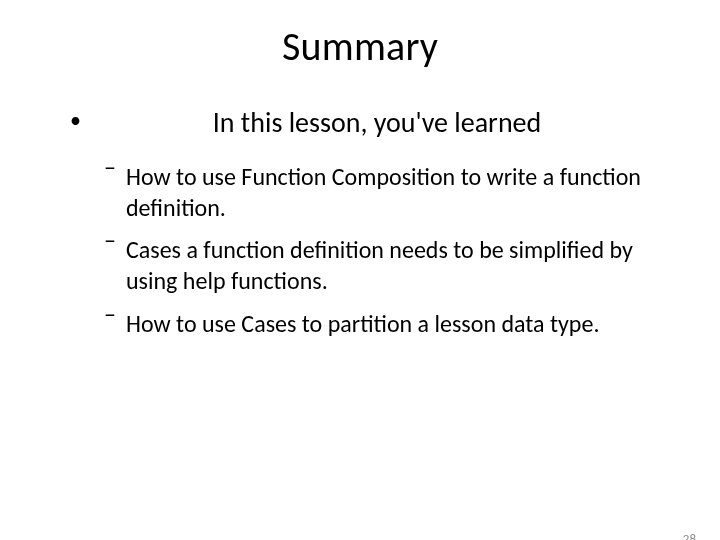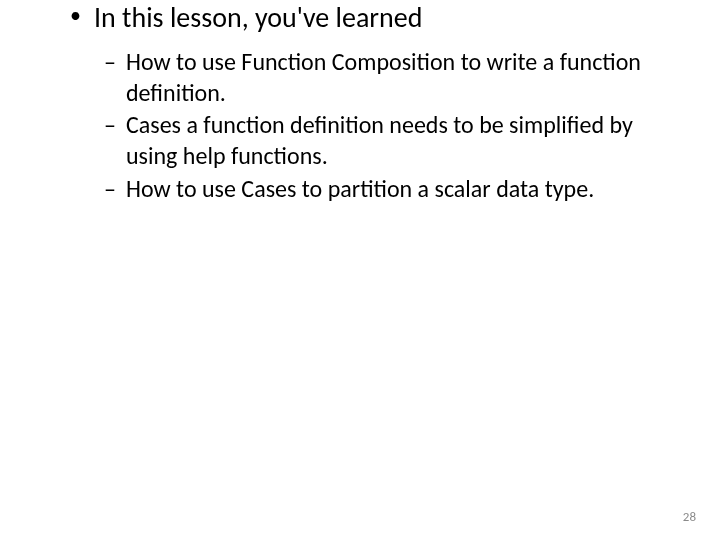--- a/index.html
+++ b/index.html
@@ -38,71 +38,74 @@
   }
   .bullet-l1 .dot {
     width: 24px;
     flex: 0 0 24px;
     text-align: left;
     font-size: 22px;
     line-height: 32px;
   }
   .bullet-l1 .txt {
     flex: 1;
+    text-align: center;
   }
   .sub-list {
     margin-left: 34px;
   }
   .bullet-l2 {
     font-size: 24px;
     line-height: 1.28;
     margin-bottom: 2px;
     display: flex;
   }
   .bullet-l2 .dash {
     width: 22px;
     flex: 0 0 22px;
     text-align: left;
   }
   .bullet-l2 .txt {
     flex: 1;
+    margin-top: 10px;
   }
   .page-num {
     position: absolute;
     right: 24px;
     bottom: 16px;
     font-size: 13px;
     color: #8a8a8a;
   }
 </style>
 </head>
 <body>
 
 <div class="slide">
 
+  <div class="title">Summary</div>
 
   <div class="body">
 
     <div class="bullet-l1">
       <span class="dot">•</span>
       <span class="txt">In this lesson, you've learned</span>
     </div>
 
     <div class="sub-list">
       <div class="bullet-l2">
         <span class="dash">–</span>
         <span class="txt">How to use Function Composition to write a function definition.</span>
       </div>
       <div class="bullet-l2">
         <span class="dash">–</span>
         <span class="txt">Cases a function definition needs to be simplified by using help functions.</span>
       </div>
       <div class="bullet-l2">
         <span class="dash">–</span>
-        <span class="txt">How to use Cases to partition a scalar data type.</span>
+        <span class="txt">How to use Cases to partition a lesson data type.</span>
       </div>
     </div>
 
   </div>
 
   <div class="page-num">28</div>
 
 </div>
 
 </body></html>

